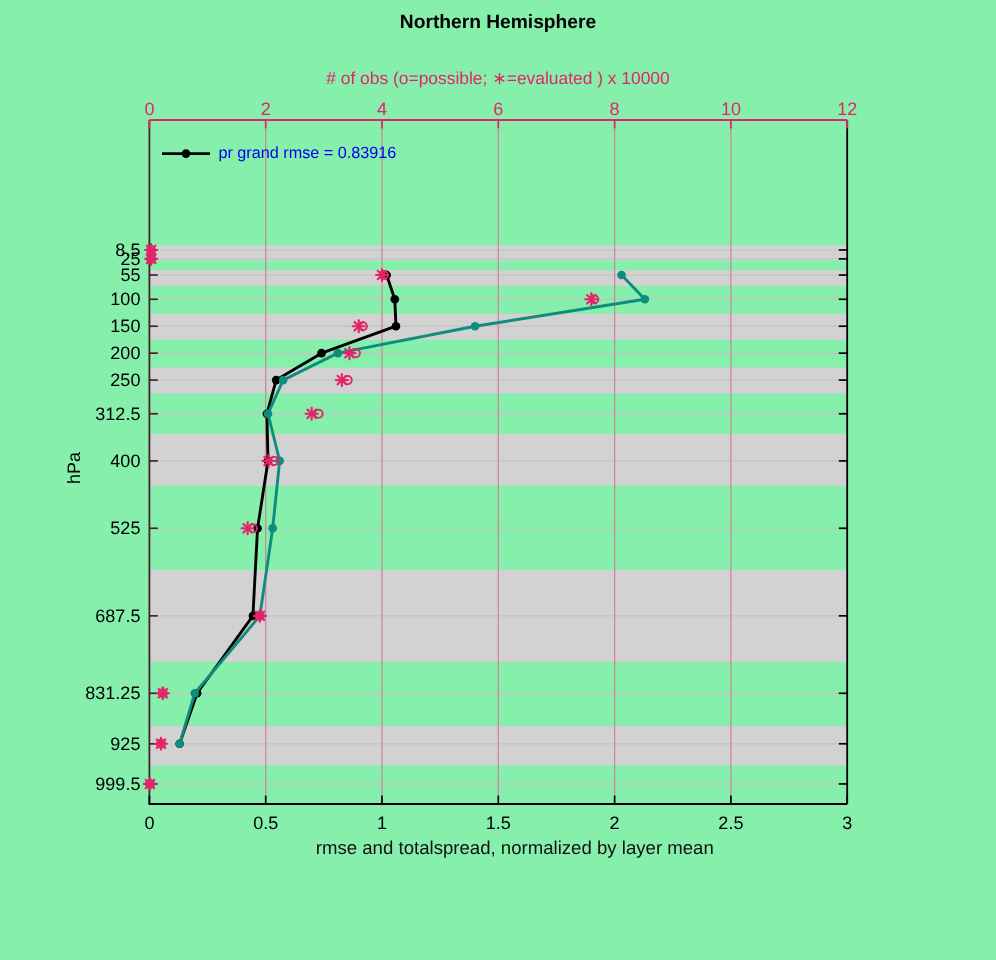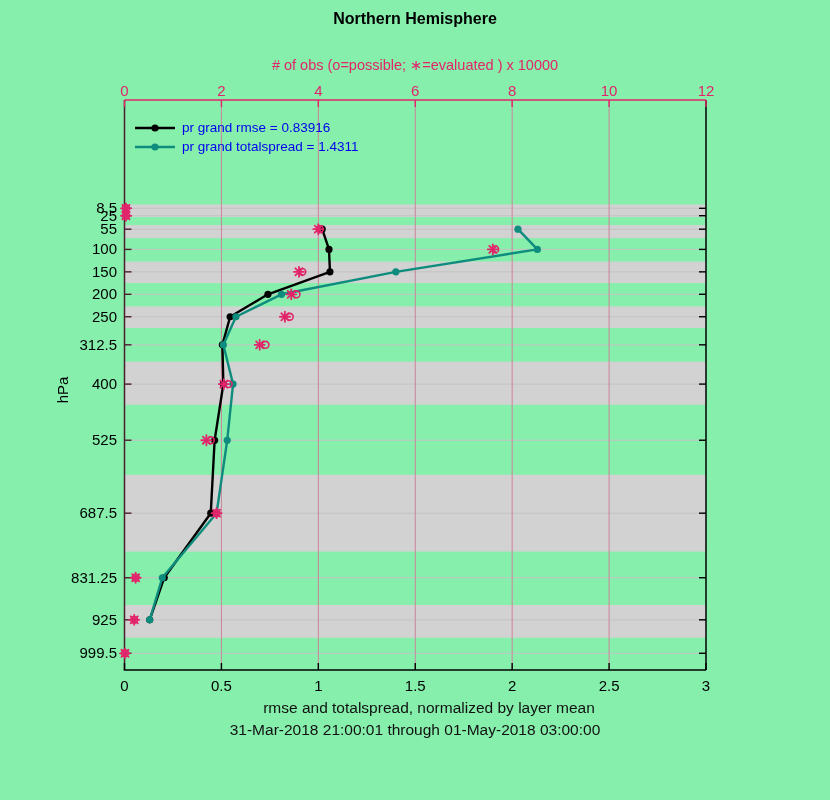--- a/index.html
+++ b/index.html
@@ -246,26 +246,18 @@
     </svg>
 
   <div class="legend">
     <div class="legend-row">
       <svg width="42" height="10">
         <line x1="1" y1="5" x2="41" y2="5" stroke="#000000" stroke-width="2.4"></line>
         <circle cx="21" cy="5" r="3.6" fill="#000000"></circle>
       </svg>
       <span>pr grand rmse = 0.83916</span>
     </div>
-    <div class="legend-row">
-      <svg width="42" height="10">
-        <line id="ls-line" x1="1" y1="5" x2="41" y2="5" stroke="#0e8c7d" stroke-width="2.4"></line>
-        <circle id="ls-dot" cx="21" cy="5" r="3.6" fill="#0e8c7d"></circle>
-      </svg>
-      <span>pr grand totalspread = 1.4311</span>
-    </div>
   </div>
 
   <div class="ylab">hPa</div>
   <div class="xlab1">rmse and totalspread, normalized by layer mean</div>
-  <div class="xlab2">31-Mar-2018 21:00:01 through 01-May-2018 03:00:00</div>
 
 </div>
 
 </body></html>

